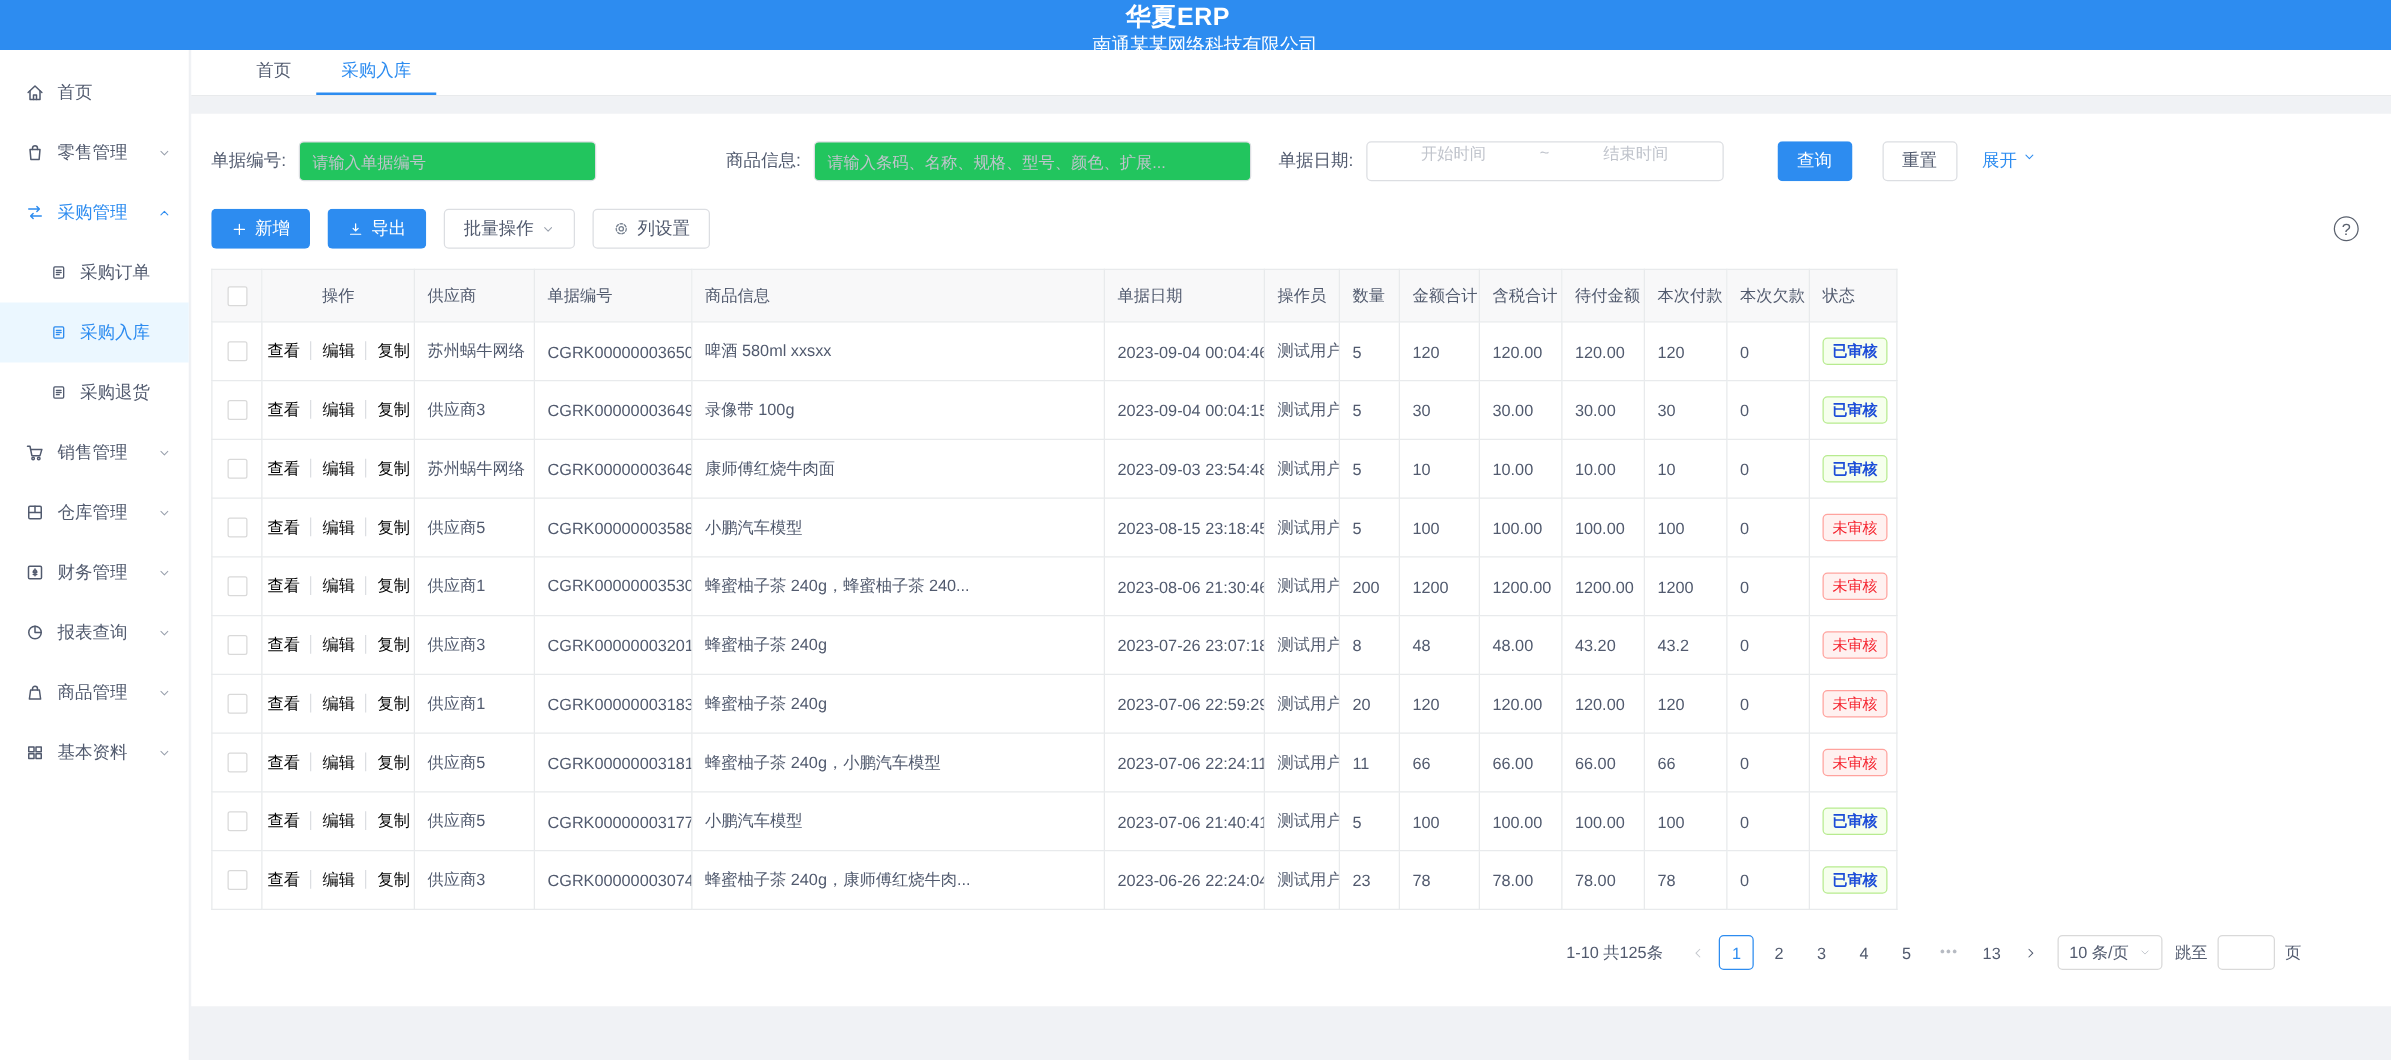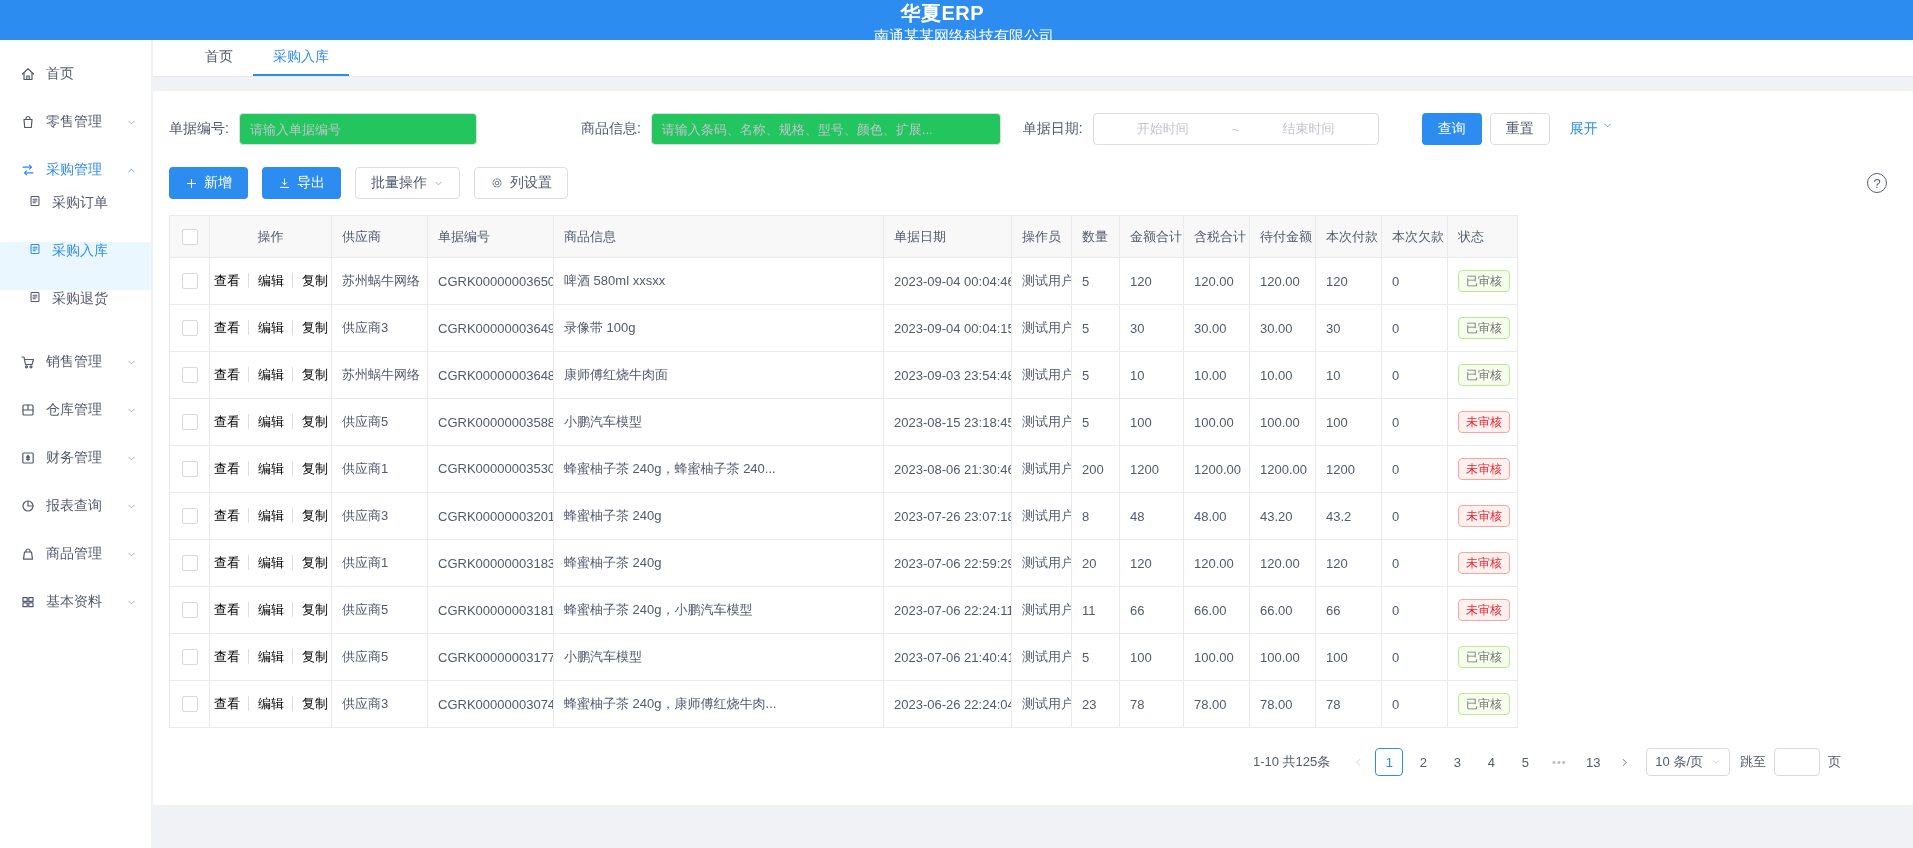--- a/index.html
+++ b/index.html
@@ -19,21 +19,21 @@
 
   
   .sidebar { position:absolute; left:0; top:40px; bottom:0; width:152px; background:#fff;
     border-right:1px solid #eef0f3; padding-top:10px; z-index:2; }
   .menu-item { height:48px; display:flex; align-items:center; padding:0 14px 0 20px;
     font-size:14px; color:#515a6e; cursor:pointer; }
   .menu-item .mi-label { margin-left:10px; flex:1; }
   .menu-item .chev { color:#9aa1ad; }
   .menu-item.active-parent { color:#2d8cf0; }
   .menu-item.active-parent .chev { color:#2d8cf0; }
-  .submenu-item { height:48px; display:flex; padding-left:28px;
+  .submenu-item { height:48px; display:flex; align-items:center; padding-left:40px;
     font-size:14px; color:#515a6e; cursor:pointer; }
   .submenu-item .mi-label { margin-left:10px; }
   .submenu-item.active { background:#ebf7ff; color:#2d8cf0; }
 
   
   .main { margin-left:153px; }
   .tabbar { height:37px; background:#fff; border-bottom:1px solid #e8eaec;
     display:flex; align-items:stretch; padding-left:32px; }
   .tab { padding:0 20px; display:flex; align-items:center; font-size:14px; color:#515a6e;
     cursor:pointer; border-bottom:2px solid transparent; }
@@ -43,27 +43,27 @@
 
   
   .filter-row { display:flex; align-items:center; margin:6px 0 22px; font-size:14px; color:#515a6e; }
   .f-label { margin-right:10px; white-space:nowrap; }
   .text-input { height:32px; border:1px solid #dcdee2; border-radius:4px; padding:0 10px;
     font-size:13px; color:#515a6e; outline:none; font-family:inherit; background:#22c55e; }
   .text-input::placeholder { color:#c0c4cc; }
   .bill-input { width:238px; margin-right:104px; }
   .product-input { width:350px; margin-right:22px; }
   .date-range { width:286px; height:32px; border:1px solid #dcdee2; border-radius:4px;
-    display:flex; align-items:center; justify-content:space-evenly; color:#c0c4cc;
+    display:flex; align-items:flex-start; justify-content:space-evenly; color:#c0c4cc;
     font-size:13px; margin-right:43px; background:#fff; cursor:text; }
   .btn { height:32px; border-radius:4px; font-size:14px; padding:0 15px; border:1px solid transparent;
     display:inline-flex; align-items:center; gap:6px; cursor:pointer; font-family:inherit; white-space:nowrap; }
   .btn-primary { background:#2d8cf0; color:#fff; }
   .btn-default { background:#fff; color:#515a6e; border-color:#dcdee2; }
-  .reset-btn { margin-left:8px;font-family:Liberation Serif, serif; }
+  .reset-btn { margin-left:24px;font-family:Liberation Serif, serif; }
   .expand-link { margin-left:20px; color:#2d8cf0; display:flex; align-items:flex-start; gap:4px; cursor:pointer; }
 
   
   .toolbar { display:flex; align-items:center; gap:14px; margin-bottom:16px; }
   .help-circle { margin-left:auto; margin-right:10px; width:20px; height:20px; border:1.6px solid #5a616e;
     border-radius:50%; display:flex; align-items:center; justify-content:center;
     font-size:13px; color:#5a616e; cursor:pointer; }
 
   
   table.grid { border-collapse:collapse; table-layout:fixed; width:1348px; font-size:13px; color:#515a6e; }
@@ -71,21 +71,21 @@
     border:1px solid #e8eaec; white-space:nowrap; overflow:hidden; }
   .grid td { height:47px; padding:0 10px; border:1px solid #e8eaec; white-space:nowrap;
     overflow:hidden; text-overflow:clip; background:#fff; }
   .grid th.c-center, .grid td.c-center { text-align:center; padding:0 4px; }
   .checkbox { width:16px; height:16px; border:1px solid #d9d9d9; border-radius:2px;
     background:#fff; display:inline-block; vertical-align:middle; cursor:pointer; }
   .op-link { color:#000000; cursor:pointer; text-decoration:none; }
   .op-link + .op-link { border-left:1px solid #dcdee2; padding-left:9px; margin-left:8px; }
   .badge { display:inline-block; padding:1px 7px; border-radius:4px; font-size:12px;
     line-height:18px; border:1px solid; }
-  .badge.approved { color:#737373; border-color:#b7eb8f; background:#f6ffed; }
+  .badge.approved { color:#1d4ed8; border-color:#b7eb8f; background:#f6ffed;font-weight:bold; }
   .badge.pending  { color:#f5222d; border-color:#ffa39e; background:#fff1f0; }
 
   
   .pagination { display:flex; align-items:center; justify-content:flex-end; margin-top:20px;
     padding-right:56px; font-size:13px; color:#515a6e; }
   .pg-summary { margin-right:14px; }
   .page-arrow { width:28px; height:28px; display:flex; align-items:center; justify-content:center; cursor:pointer; }
   .page-arrow.prev { color:#c5c8ce; }
   .page-arrow.next { color:#515a6e; }
   .page-item { min-width:28px; height:28px; margin:0 3px; display:flex; align-items:center;

